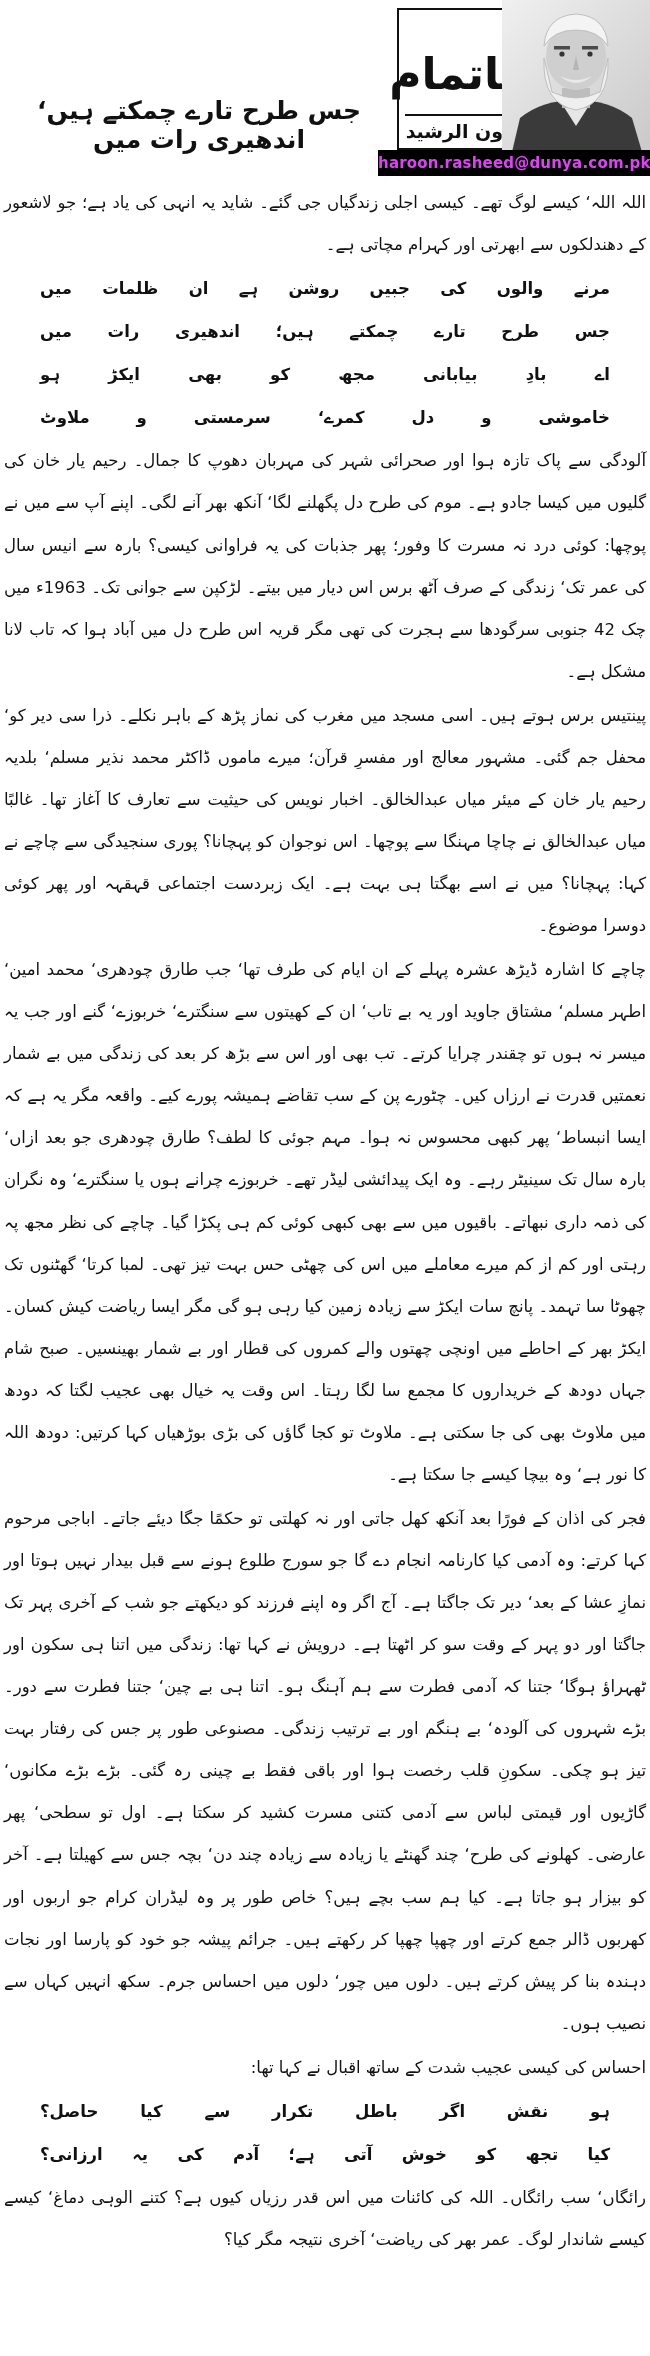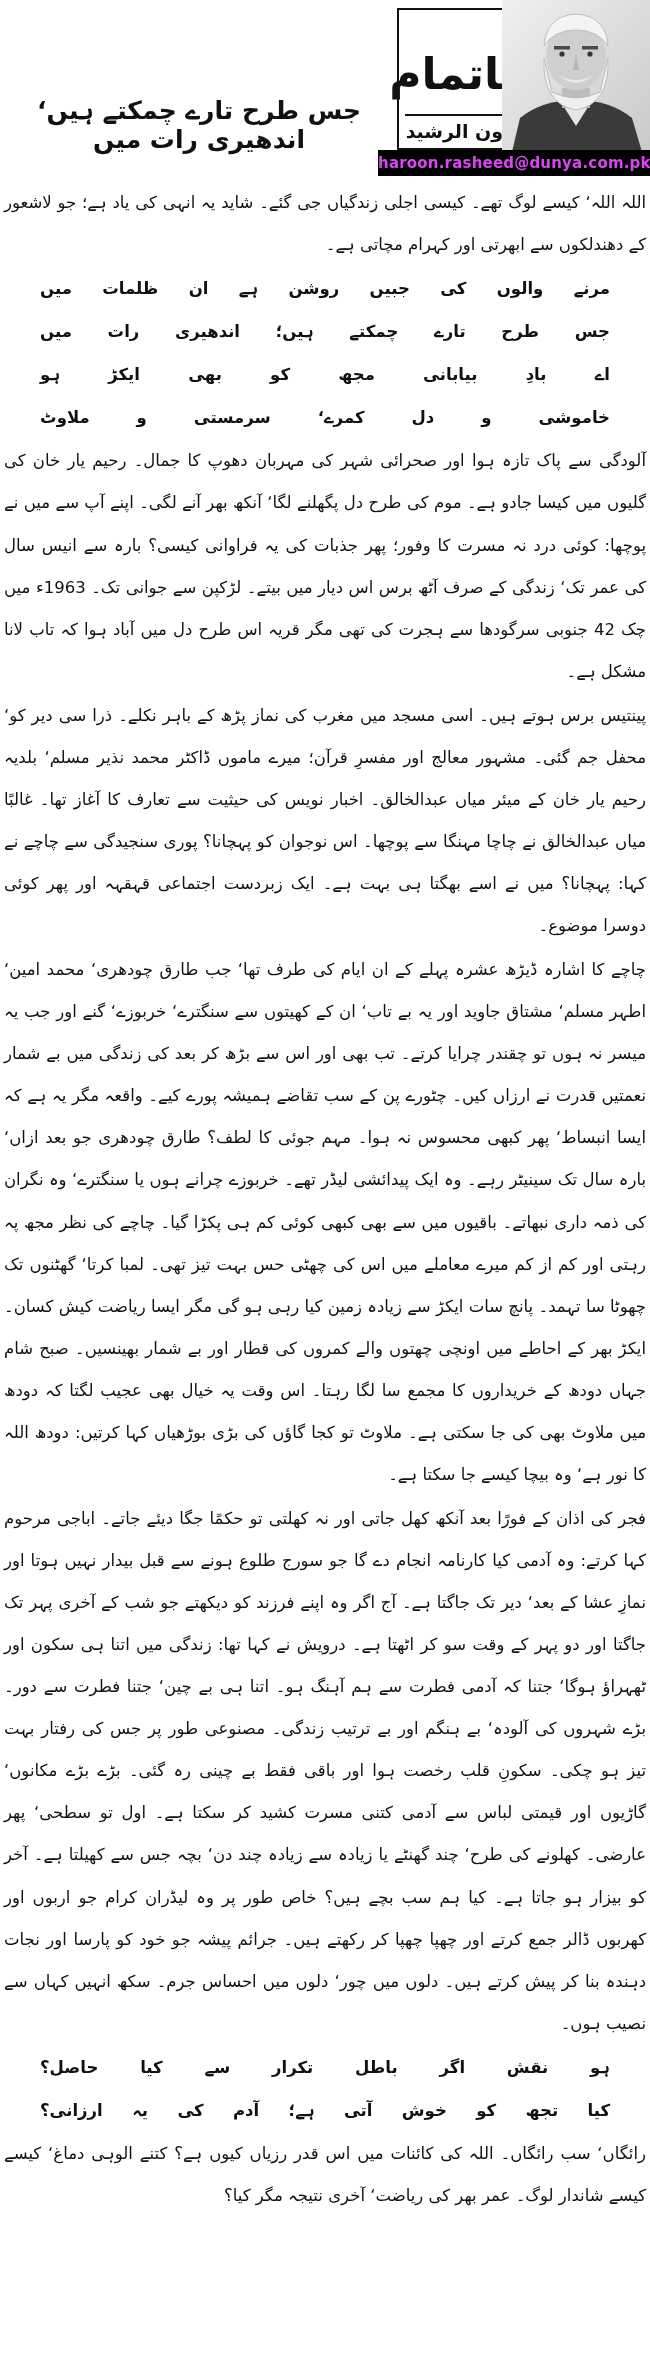--- a/index.html
+++ b/index.html
@@ -115,20 +115,21 @@
         <span>دل</span>
         <span>کمرے‘</span>
         <span>سرمستی</span>
         <span>و</span>
         <span>ملاوٹ</span>
       </div>
       <p class="para">آلودگی سے پاک تازہ ہوا اور صحرائی شہر کی مہربان دھوپ کا جمال۔ رحیم یار خان کی گلیوں میں کیسا جادو ہے۔ موم کی طرح دل پگھلنے لگا‘ آنکھ بھر آنے لگی۔ اپنے آپ سے میں نے پوچھا: کوئی درد نہ مسرت کا وفور؛ پھر جذبات کی یہ فراوانی کیسی؟ بارہ سے انیس سال کی عمر تک‘ زندگی کے صرف آٹھ برس اس دیار میں بیتے۔ لڑکپن سے جوانی تک۔ 1963ء میں چک 42 جنوبی سرگودھا سے ہجرت کی تھی مگر قریہ اس طرح دل میں آباد ہوا کہ تاب لانا مشکل ہے۔</p>
       <p class="para">پینتیس برس ہوتے ہیں۔ اسی مسجد میں مغرب کی نماز پڑھ کے باہر نکلے۔ ذرا سی دیر کو‘ محفل جم گئی۔ مشہور معالج اور مفسرِ قرآن؛ میرے ماموں ڈاکٹر محمد نذیر مسلم‘ بلدیہ رحیم یار خان کے میئر میاں عبدالخالق۔ اخبار نویس کی حیثیت سے تعارف کا آغاز تھا۔ غالبًا میاں عبدالخالق نے چاچا مہنگا سے پوچھا۔ اس نوجوان کو پہچانا؟ پوری سنجیدگی سے چاچے نے کہا: پہچانا؟ میں نے اسے بھگتا ہی بہت ہے۔ ایک زبردست اجتماعی قہقہہ اور پھر کوئی دوسرا موضوع۔</p>
       <p class="para">چاچے کا اشارہ ڈیڑھ عشرہ پہلے کے ان ایام کی طرف تھا‘ جب طارق چودھری‘ محمد امین‘ اطہر مسلم‘ مشتاق جاوید اور یہ بے تاب‘ ان کے کھیتوں سے سنگترے‘ خربوزے‘ گنے اور جب یہ میسر نہ ہوں تو چقندر چرایا کرتے۔ تب بھی اور اس سے بڑھ کر بعد کی زندگی میں بے شمار نعمتیں قدرت نے ارزاں کیں۔ چٹورے پن کے سب تقاضے ہمیشہ پورے کیے۔ واقعہ مگر یہ ہے کہ ایسا انبساط‘ پھر کبھی محسوس نہ ہوا۔ مہم جوئی کا لطف؟ طارق چودھری جو بعد ازاں‘ بارہ سال تک سینیٹر رہے۔ وہ ایک پیدائشی لیڈر تھے۔ خربوزے چرانے ہوں یا سنگترے‘ وہ نگران کی ذمہ داری نبھاتے۔ باقیوں میں سے بھی کبھی کوئی کم ہی پکڑا گیا۔ چاچے کی نظر مجھ پہ رہتی اور کم از کم میرے معاملے میں اس کی چھٹی حس بہت تیز تھی۔ لمبا کرتا‘ گھٹنوں تک چھوٹا سا تہمد۔ پانچ سات ایکڑ سے زیادہ زمین کیا رہی ہو گی مگر ایسا ریاضت کیش کسان۔ ایکڑ بھر کے احاطے میں اونچی چھتوں والے کمروں کی قطار اور بے شمار بھینسیں۔ صبح شام جہاں دودھ کے خریداروں کا مجمع سا لگا رہتا۔ اس وقت یہ خیال بھی عجیب لگتا کہ دودھ میں ملاوٹ بھی کی جا سکتی ہے۔ ملاوٹ تو کجا گاؤں کی بڑی بوڑھیاں کہا کرتیں: دودھ اللہ کا نور ہے‘ وہ بیچا کیسے جا سکتا ہے۔</p>
       <p class="para">فجر کی اذان کے فورًا بعد آنکھ کھل جاتی اور نہ کھلتی تو حکمًا جگا دیئے جاتے۔ اباجی مرحوم کہا کرتے: وہ آدمی کیا کارنامہ انجام دے گا جو سورج طلوع ہونے سے قبل بیدار نہیں ہوتا اور نمازِ عشا کے بعد‘ دیر تک جاگتا ہے۔ آج اگر وہ اپنے فرزند کو دیکھتے جو شب کے آخری پہر تک جاگتا اور دو پہر کے وقت سو کر اٹھتا ہے۔ درویش نے کہا تھا: زندگی میں اتنا ہی سکون اور ٹھہراؤ ہوگا‘ جتنا کہ آدمی فطرت سے ہم آہنگ ہو۔ اتنا ہی بے چین‘ جتنا فطرت سے دور۔ بڑے شہروں کی آلودہ‘ بے ہنگم اور بے ترتیب زندگی۔ مصنوعی طور پر جس کی رفتار بہت تیز ہو چکی۔ سکونِ قلب رخصت ہوا اور باقی فقط بے چینی رہ گئی۔ بڑے بڑے مکانوں‘ گاڑیوں اور قیمتی لباس سے آدمی کتنی مسرت کشید کر سکتا ہے۔ اول تو سطحی‘ پھر عارضی۔ کھلونے کی طرح‘ چند گھنٹے یا زیادہ سے زیادہ چند دن‘ بچہ جس سے کھیلتا ہے۔ آخر کو بیزار ہو جاتا ہے۔ کیا ہم سب بچے ہیں؟ خاص طور پر وہ لیڈران کرام جو اربوں اور کھربوں ڈالر جمع کرتے اور چھپا چھپا کر رکھتے ہیں۔ جرائم پیشہ جو خود کو پارسا اور نجات دہندہ بنا کر پیش کرتے ہیں۔ دلوں میں چور‘ دلوں میں احساس جرم۔ سکھ انہیں کہاں سے نصیب ہوں۔</p>
+      <p class="para">احساس کی کیسی عجیب شدت کے ساتھ اقبال نے کہا تھا:</p>
       <div class="verse-line">
         <span>ہو</span>
         <span>نقش</span>
         <span>اگر</span>
         <span>باطل</span>
         <span>تکرار</span>
         <span>سے</span>
         <span>کیا</span>
         <span>حاصل؟</span>
       </div>

